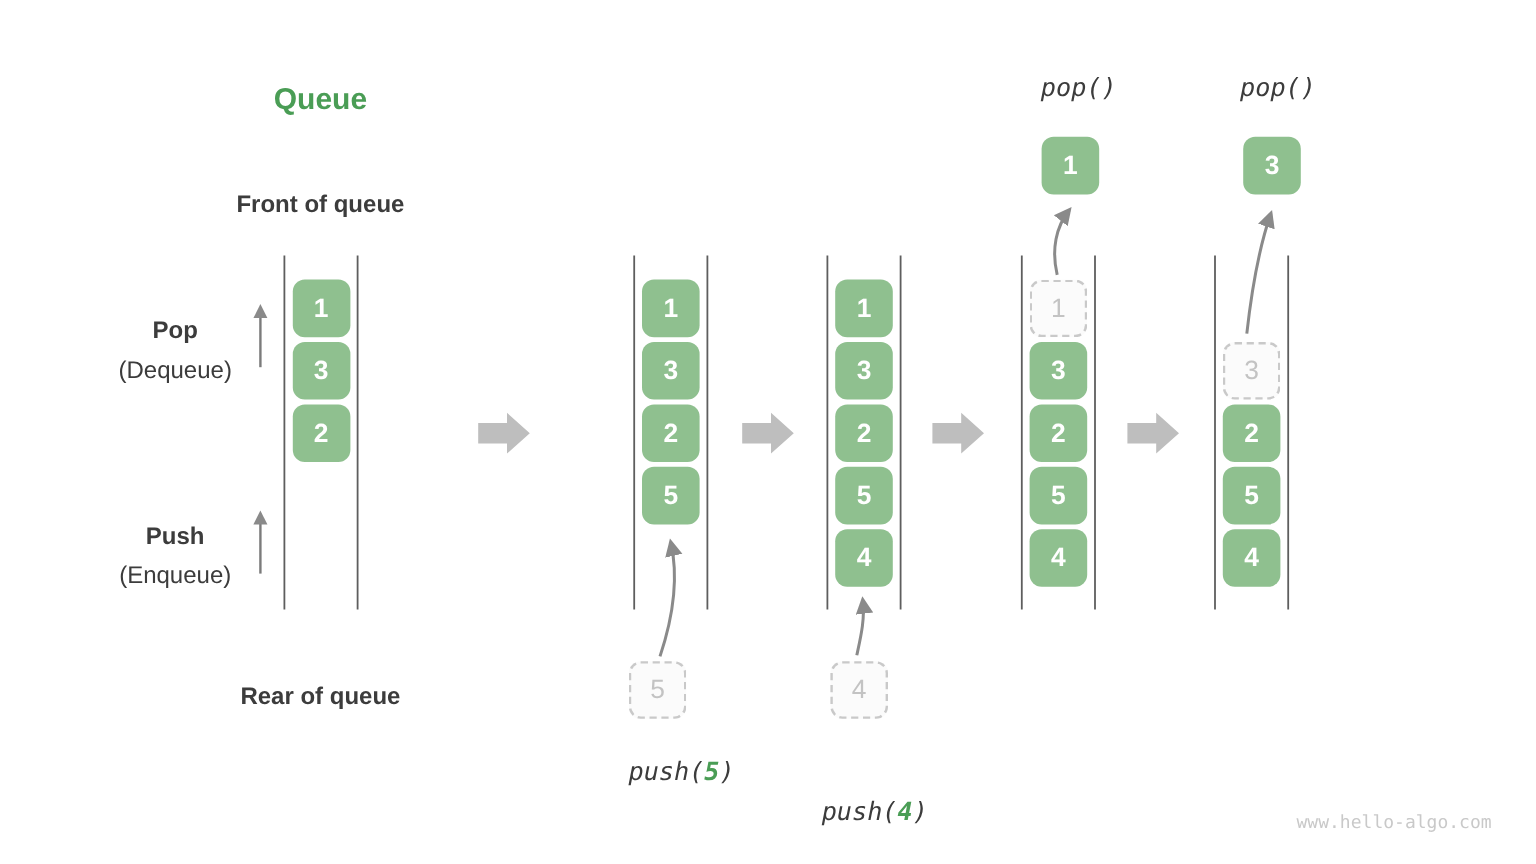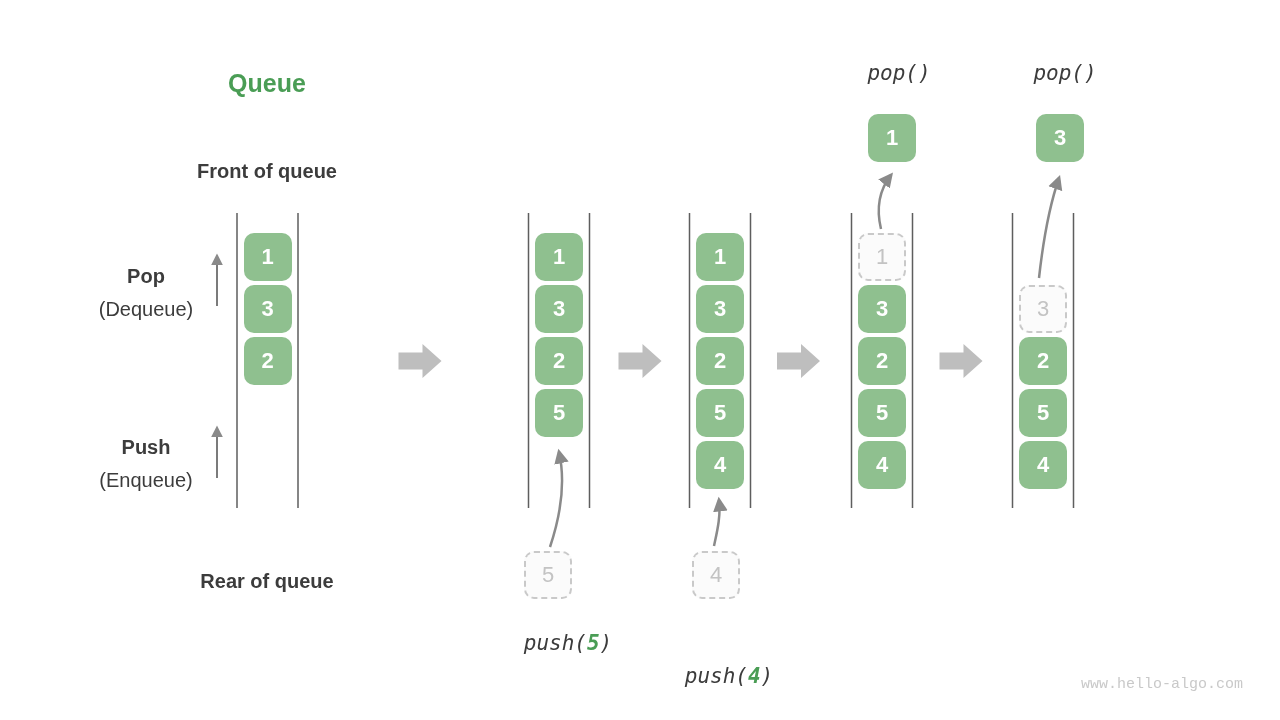--- a/index.html
+++ b/index.html
@@ -28,21 +28,21 @@
   }
   .qbox.ghost {
     background:var(--ghostFill,#FBFBFB);
     color:var(--ghostText,#C3C3C3);
     font-weight:normal;
     border:2px dashed var(--ghostBorder,#C9C9C9);
   }
   .mono { font-family:"DejaVu Sans Mono", monospace; }
   .oplabel { font-size:21px; color:var(--dark,#3C3C3C); z-index:2;font-style:italic; }
   .oplabel .arg { color:var(--accent,#4A9D55); font-weight:bold; }
-  .watermark { font-size:15px; color:var(--wm,#C9C9C9);font-family:Liberation Mono, monospace; }
+  .watermark { font-size:15px; color:var(--wm,#C9C9C9); }
 </style>
 </head>
 <body>
 
 <div id="stage">
 
   <svg id="arrows-layer" width="1280" height="720" viewBox="0 0 1280 720">
       <defs>
         <marker id="ah" viewBox="0 0 10 10" refX="7" refY="5" markerWidth="6.5" markerHeight="6.5" orient="auto-start-reverse">
           <path d="M0,0.5 L9,5 L0,9.5 z" fill="#8A8A8A"></path>

